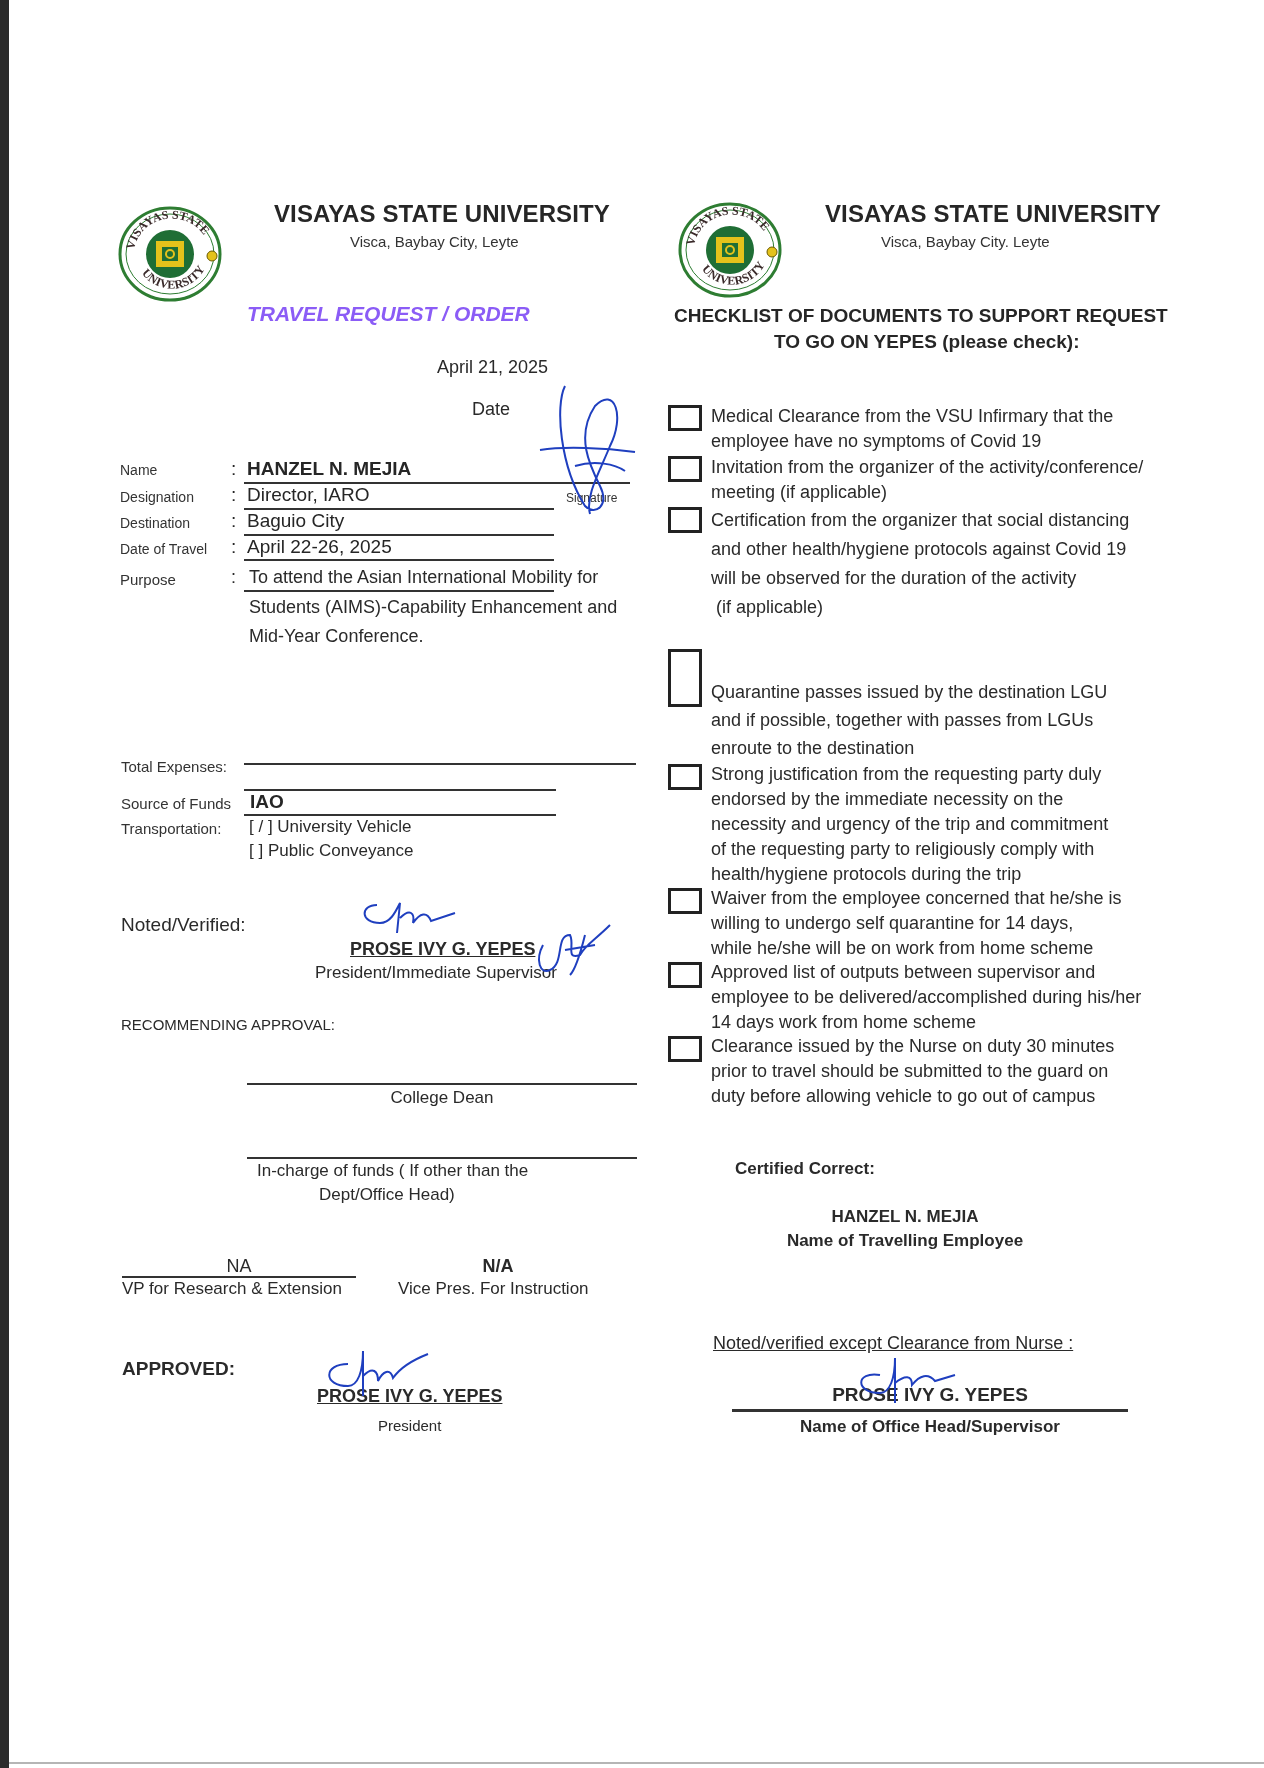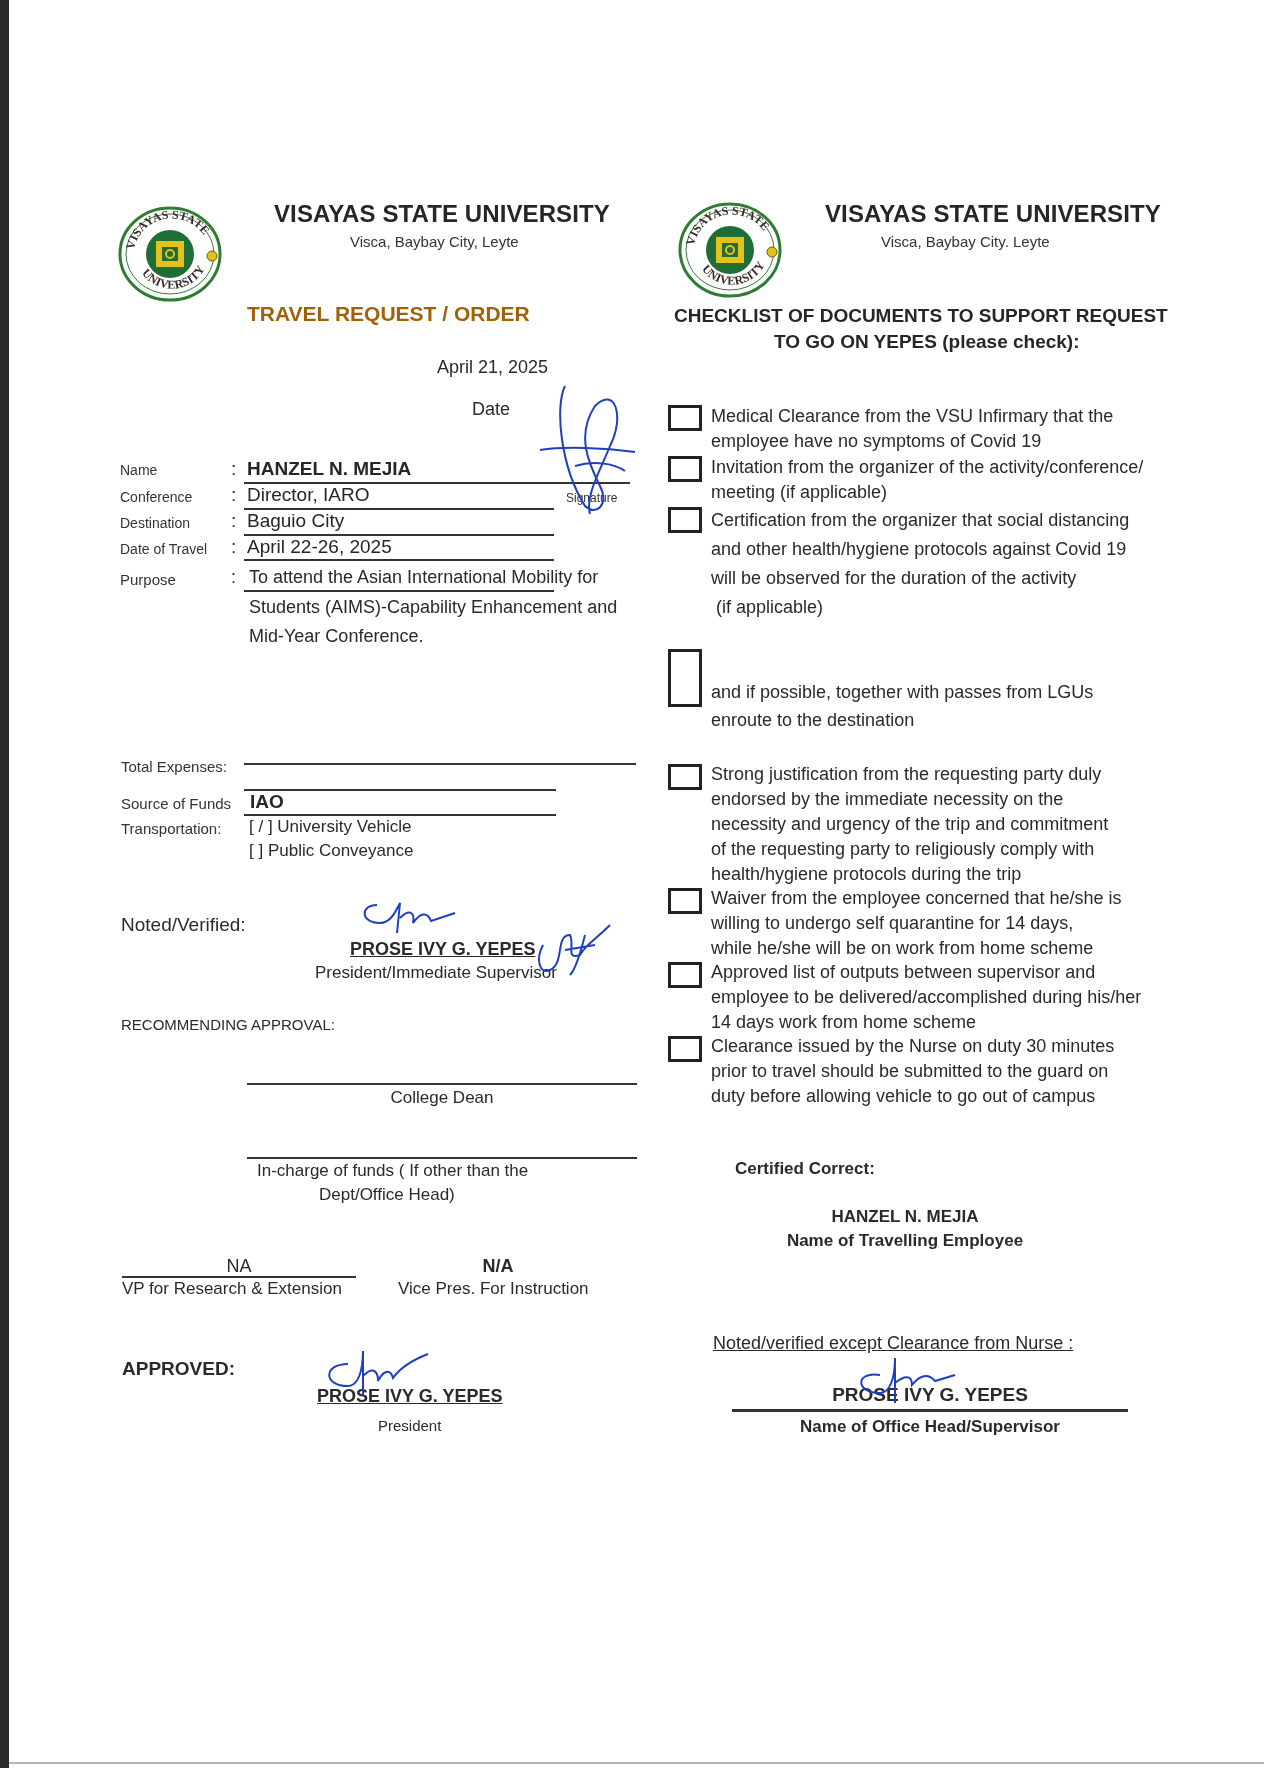--- a/index.html
+++ b/index.html
@@ -12,21 +12,21 @@
   .scan-edge-bottom { position: absolute; left: 9px; right: 0; top: 1762px; height: 2px; background: #b5b5b5; }
   .abs { position: absolute; white-space: nowrap; }
   .b { font-weight: bold; }
   .c { text-align: center; }
   .ul { text-decoration: underline; }
   .line { position: absolute; height: 2px; background: #333; }
   .logo { position: absolute; width: 108px; height: 100px; }
 
   .uni-title { font-size: 24px; font-weight: bold; color: #262626; letter-spacing: 0.1px; }
   .uni-sub { font-size: 15px; color: #333; }
-  .sec-title { font-size: 21px; font-weight: bold; color: #a16207; }
+  .sec-title { font-size: 21px; font-weight: bold; color: #8b5cf6; font-style: italic; }
   .lbl-sm { font-size: 14px; color: #333; }
   .val { font-size: 19px; color: #262626; }
   .txt { font-size: 18px; color: #2a2a2a; }
   .chk-text { font-size: 18px; color: #2a2a2a; line-height: 25px; white-space: normal; width: 480px; }
   .chk-box { position: absolute; width: 34px; height: 26px; border: 3px solid #222; box-sizing: border-box; background: #fff; }
   .chk-box.tall { height: 58px; }
   .sig { position: absolute; pointer-events: none; }
 </style>
 </head>
 <body>
@@ -55,21 +55,21 @@
 <div class="abs txt" style="left:437px;top:357px;">April 21, 2025</div>
 <div class="abs txt" style="left:472px;top:399px;">Date</div>
 
 <div>
   <div class="abs lbl-sm" style="left:120px;top:462px;">Name</div>
   <div class="abs val" style="left:231px;top:458px;">:</div>
   <div class="abs val b" style="left:247px;top:458px;">HANZEL N. MEJIA</div>
   <div class="line" style="left:244px;top:482px;width:386px;"></div>
 </div>
 <div>
-  <div class="abs lbl-sm" style="left:120px;top:489px;">Conference</div>
+  <div class="abs lbl-sm" style="left:120px;top:489px;">Designation</div>
   <div class="abs val" style="left:231px;top:484px;">:</div>
   <div class="abs val" style="left:247px;top:484px;">Director, IARO</div>
   <div class="line" style="left:244px;top:508px;width:310px;"></div>
   <div class="abs" style="left:566px;top:491px;font-size:12px;color:#333;">Signature</div>
 </div>
 <div>
   <div class="abs lbl-sm" style="left:120px;top:515px;">Destination</div>
   <div class="abs val" style="left:231px;top:510px;">:</div>
   <div class="abs val" style="left:247px;top:510px;">Baguio City</div>
   <div class="line" style="left:244px;top:534px;width:310px;"></div>
@@ -165,20 +165,21 @@
   <div class="abs chk-text" style="left:711px;top:506px;line-height:29px;">
     <div>Certification from the organizer that social distancing</div>
     <div>and other health/hygiene protocols against Covid 19</div>
     <div>will be observed for the duration of the activity</div>
     <div style="white-space:pre;"> (if applicable)</div>
   </div>
 </div>
 <div>
   <div class="chk-box tall" style="left:668px;top:649px;"></div>
   <div class="abs chk-text" style="left:711px;top:678px;line-height:28px;">
+    <div>Quarantine passes issued by the destination LGU</div>
     <div>and if possible, together with passes from LGUs</div>
     <div>enroute to the destination</div>
   </div>
 </div>
 <div>
   <div class="chk-box" style="left:668px;top:764px;"></div>
   <div class="abs chk-text" style="left:711px;top:762px;">
     <div>Strong justification from the requesting party duly</div>
     <div>endorsed by the immediate necessity on the</div>
     <div>necessity and urgency of the trip and commitment</div>

